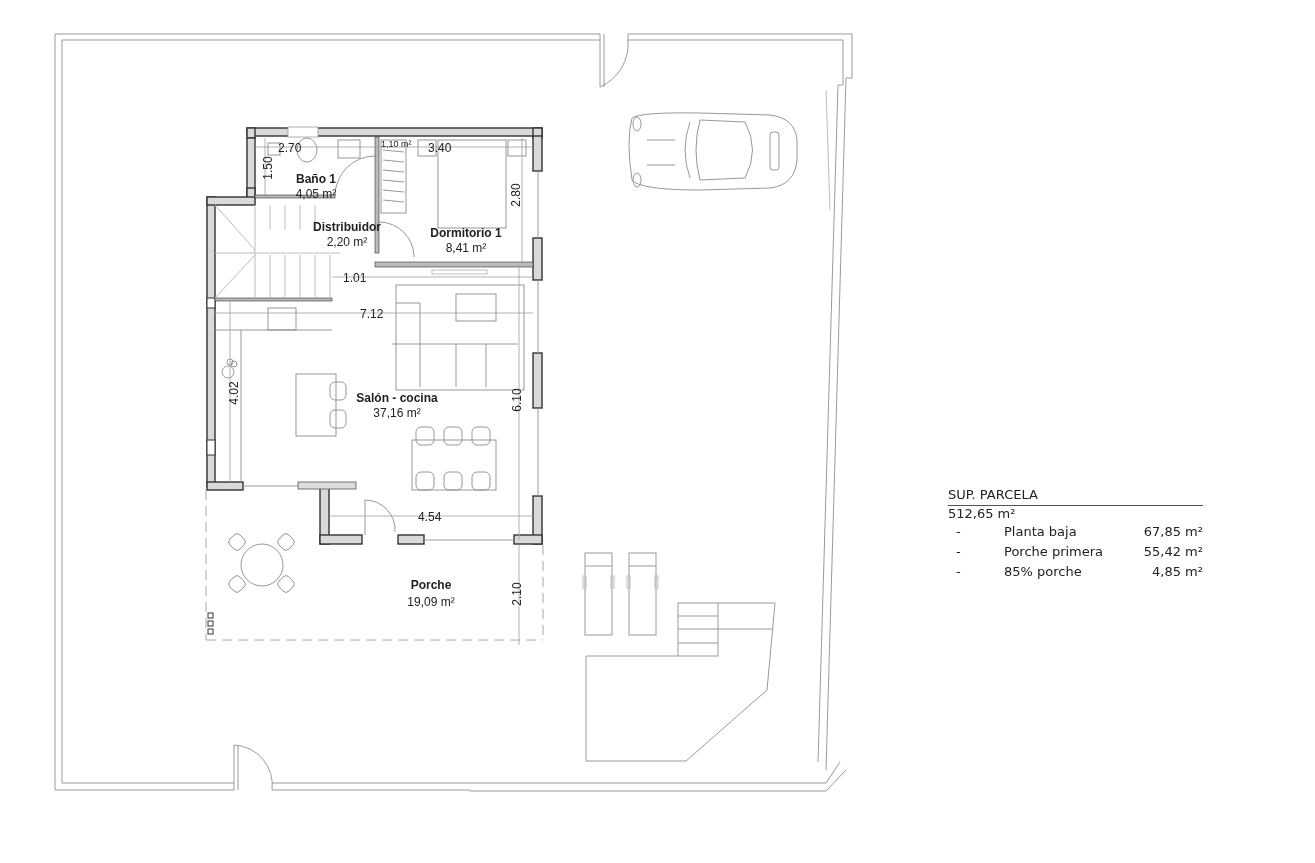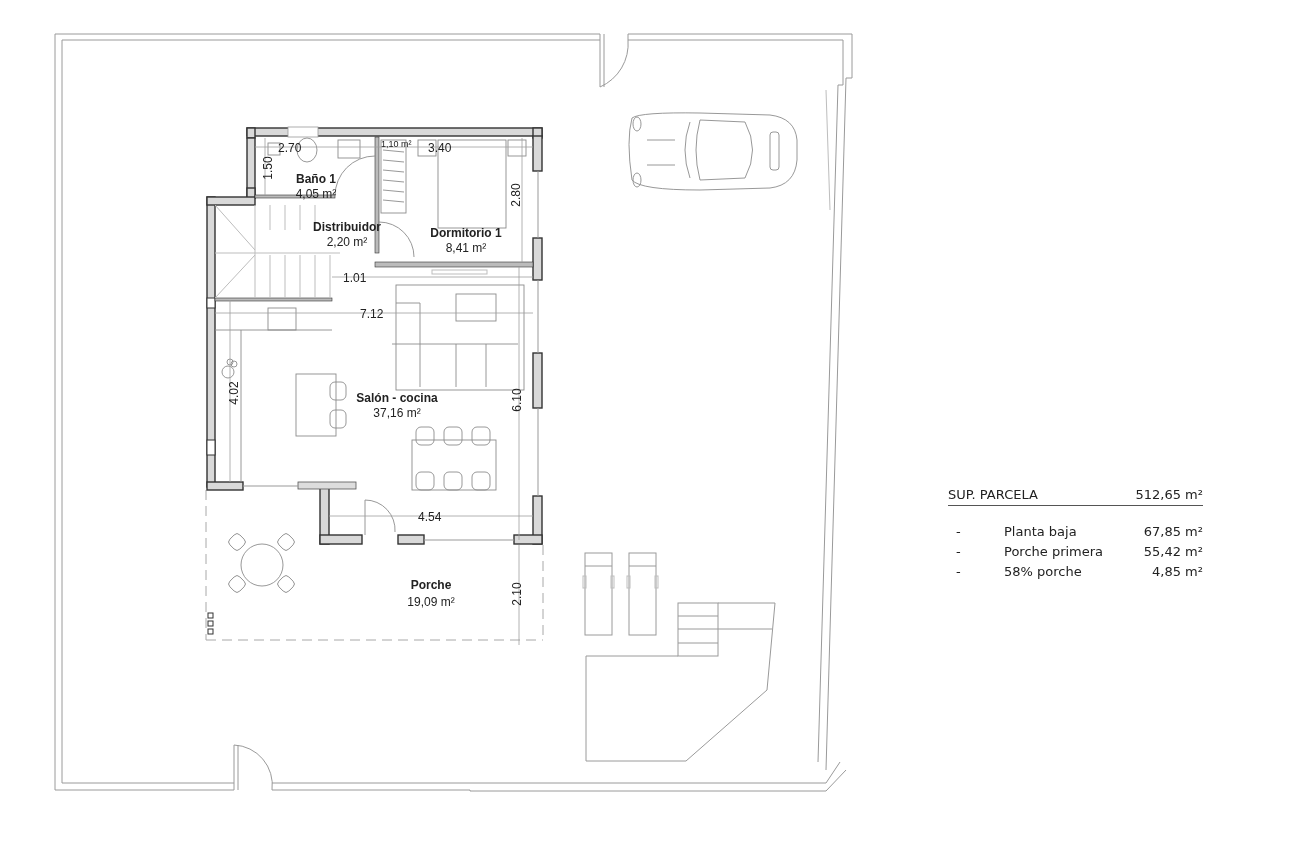--- a/index.html
+++ b/index.html
@@ -9,21 +9,21 @@
   .ln2 { fill:none; stroke:#bdbdbd; stroke-width:1; }
   .wall { fill:#d9d9d9; stroke:#333; stroke-width:1.4; }
   .dim { fill:none; stroke:#a0a0a0; stroke-width:0.8; }
   .furn { fill:none; stroke:#8c8c8c; stroke-width:0.9; }
   .dash { fill:none; stroke:#a8a8a8; stroke-width:1; stroke-dasharray:10 6; }
   .room-name { font-family:"Liberation Sans", sans-serif; font-weight:bold; font-size:12px; fill:#222; }
   .room-area { font-family:"Liberation Sans", sans-serif; font-size:12px; fill:#222; }
   .dimtxt { font-family:"Liberation Sans", sans-serif; font-size:12px; fill:#222; }
   .tbl { position:absolute; left:948px; top:485px; width:255px; font-family:"DejaVu Sans", sans-serif; font-size:13px; color:#222; }
   .tbl .row { display:flex; justify-content:space-between; height:19px; line-height:19px; }
-  .tbl .row.hdr { border-bottom:1px solid #555; height:20px; }
+  .tbl .row.hdr { border-bottom:1px solid #555; height:20px;flex-direction:column; }
   .tbl .row.sub { padding-left:8px; height:20px; }
   .tbl .row.sub .dash-mark { width:48px; }
   .tbl .row.sub .lbl { flex:1; }
   .tbl .gap { height:16px; }
 </style>
 </head>
 <body>
 
 <svg class="plan" width="1315" height="863" viewBox="0 0 1315 863">
 
@@ -263,16 +263,16 @@
     <span class="lbl">Planta baja</span>
     <span>67,85 m²</span>
   </div>
   <div class="row sub">
     <span class="dash-mark">-</span>
     <span class="lbl">Porche primera</span>
     <span>55,42 m²</span>
   </div>
   <div class="row sub">
     <span class="dash-mark">-</span>
-    <span class="lbl">58% porche</span>
+    <span class="lbl">85% porche</span>
     <span>4,85 m²</span>
   </div>
 </div>
 
 </body></html>

